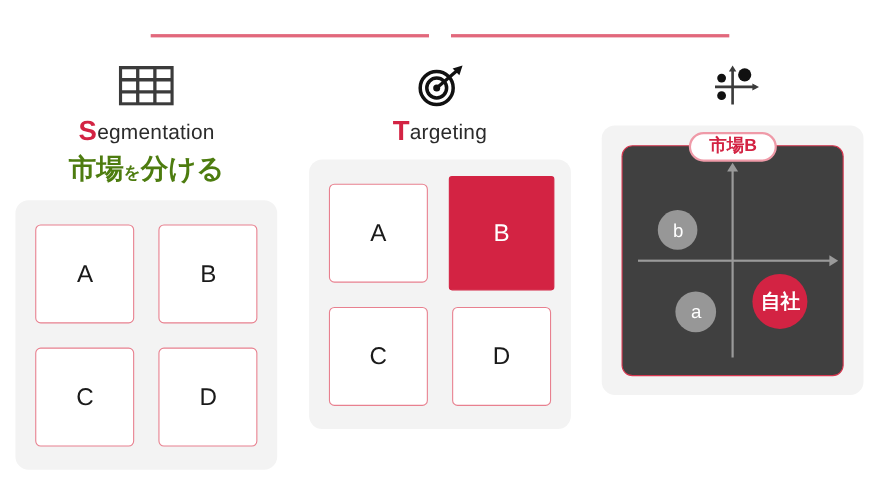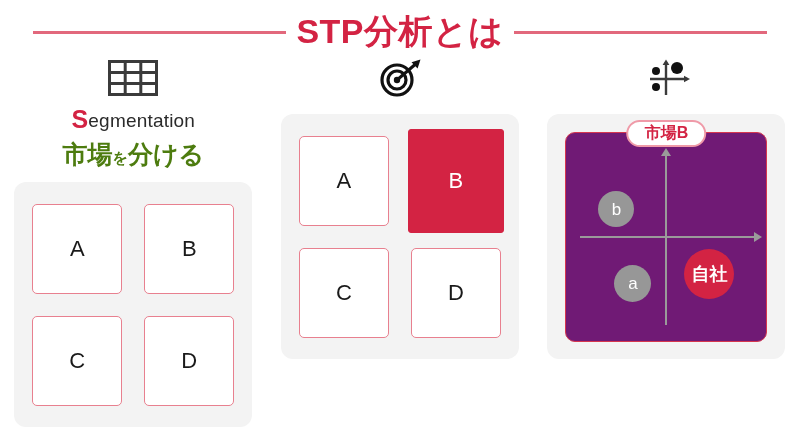--- a/index.html
+++ b/index.html
@@ -127,21 +127,21 @@
     margin: -7px 0 0 -3px;
     border-radius: 3px;
     z-index: 2;
   }
 
   
   .map-box {
     position: absolute;
     top: 18px; left: 18px;
     width: 202px; height: 210px;
-    background: #701a75;
+    background: #404040;
     border: 1.5px solid #d6364f;
     border-radius: 10px;
   }
   .map-pill {
     position: absolute;
     top: -13px; left: 50%;
     transform: translateX(-50%);
     background: #ffffff;
     border: 2px solid #ef9aa8;
     border-radius: 14px;
@@ -188,21 +188,20 @@
   
   svg { display: block; }
 </style>
 </head>
 <body>
 
 <div id="page">
 
   <div class="title-row">
     <div class="title-rule left"></div>
-    <div class="title-text">STP分析とは</div>
     <div class="title-rule right"></div>
   </div>
 
   <div class="columns">
 
     <div class="column">
       <div class="icon-wrap">
         <svg width="50" height="36" viewBox="0 0 50 36" aria-hidden="true">
           <rect x="1.5" y="1.5" width="47" height="33" fill="none" stroke="#3b3b3b" stroke-width="3"></rect>
           <line x1="17.2" y1="1.5" x2="17.2" y2="34.5" stroke="#3b3b3b" stroke-width="3"></line>
@@ -230,20 +229,23 @@
 
     <div class="column">
       <div class="icon-wrap">
         <svg width="50" height="40" viewBox="0 0 50 40" aria-hidden="true">
           <circle cx="22" cy="22" r="15" fill="none" stroke="#111" stroke-width="3.2"></circle>
           <circle cx="22" cy="22" r="9" fill="none" stroke="#111" stroke-width="3.2"></circle>
           <circle cx="22" cy="22" r="3.2" fill="#111"></circle>
           <line x1="22" y1="22" x2="43" y2="4" stroke="#111" stroke-width="3"></line>
           <path d="M36.5 4.2 L45.5 1.5 L42.6 10.4 Z" fill="#111"></path>
         </svg>
+      </div>
+      <div class="eng-label">
+        <span class="cap">T</span><span>argeting</span>
       </div>
 
       <div class="panel">
         <div class="grid4">
           <div class="seg-box">A</div>
           <div class="seg-box selected">B</div>
           <div class="seg-box">C</div>
           <div class="seg-box">D</div>
         </div>
       </div>

